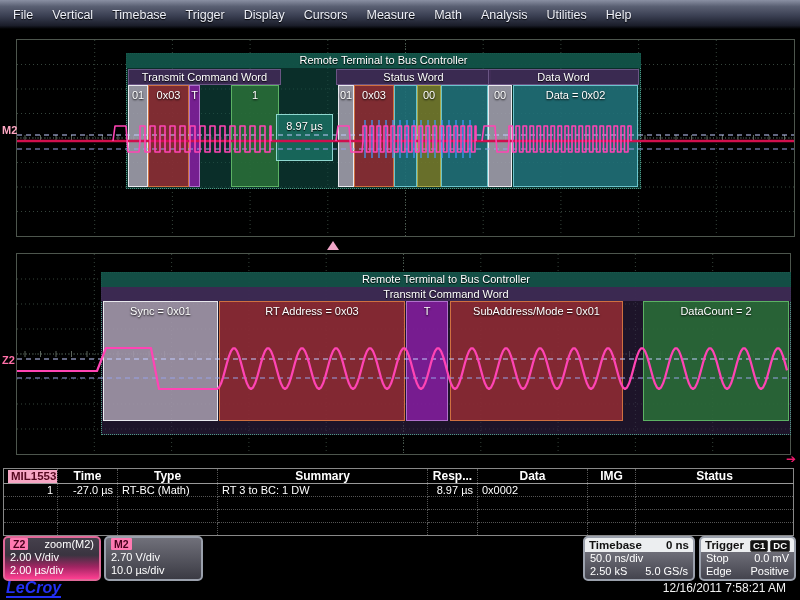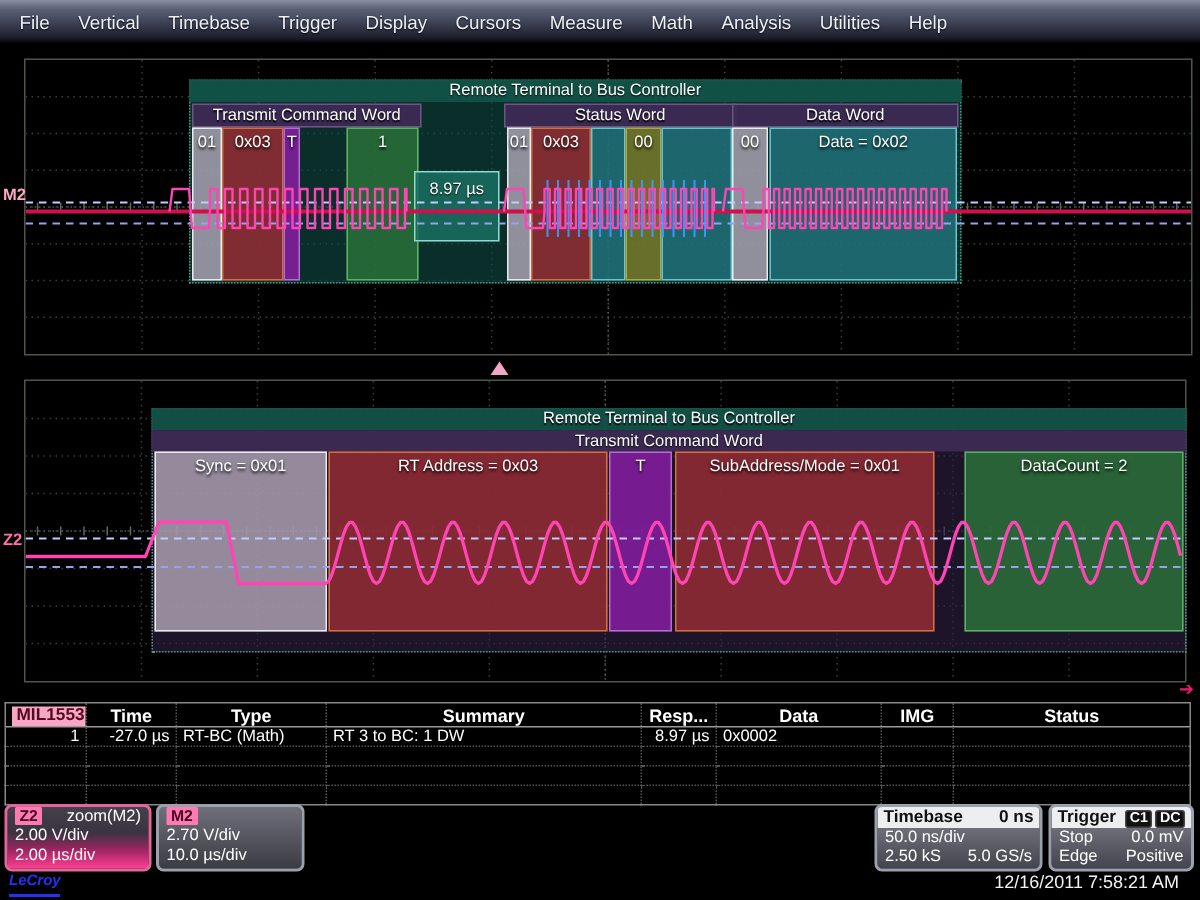--- a/index.html
+++ b/index.html
@@ -69,21 +69,21 @@
   .dhead{background:#eceef0;color:#111;font-weight:bold;font-size:11.5px;line-height:14px;
          padding:0 4px;display:flex;justify-content:space-between;align-items:center;}
   .kbadge{display:inline-block;background:#111;color:#fff;font-size:9.5px;font-weight:bold;
           border:1px solid #444;border-radius:2px;padding:0 2px;line-height:10px;margin-left:2px;}
   #descZ2{left:3px;width:98px;border-color:#e06898;
           background:linear-gradient(180deg,#45404c 0%,#3a3440 42%,#a02462 70%,#ff3f92 100%);}
   #descM2{left:104px;width:99px;background:linear-gradient(180deg,#70707a 0%,#3b3b44 100%);}
   #descTB{left:583px;width:112px;background:linear-gradient(180deg,#84848e 0%,#44444e 100%);}
   #descTR{left:699px;width:97px;background:linear-gradient(180deg,#84848e 0%,#44444e 100%);}
 
-  .logo{position:absolute;left:6px;top:580px;font-size:10px;font-weight:bold;font-style:italic;
+  .logo{position:absolute;left:6px;top:580px;font-size:16px;font-weight:bold;font-style:italic;
         color:#2431f5;border-bottom:2px solid #2431f5;line-height:16px;z-index:5;}
   .datetime{position:absolute;right:14px;top:581px;font-size:12px;color:#f2f2f2;}
 </style>
 </head>
 <body>
 
 <div class="screen">
 
   <div class="menubar">
     <span class="mi">File</span>

